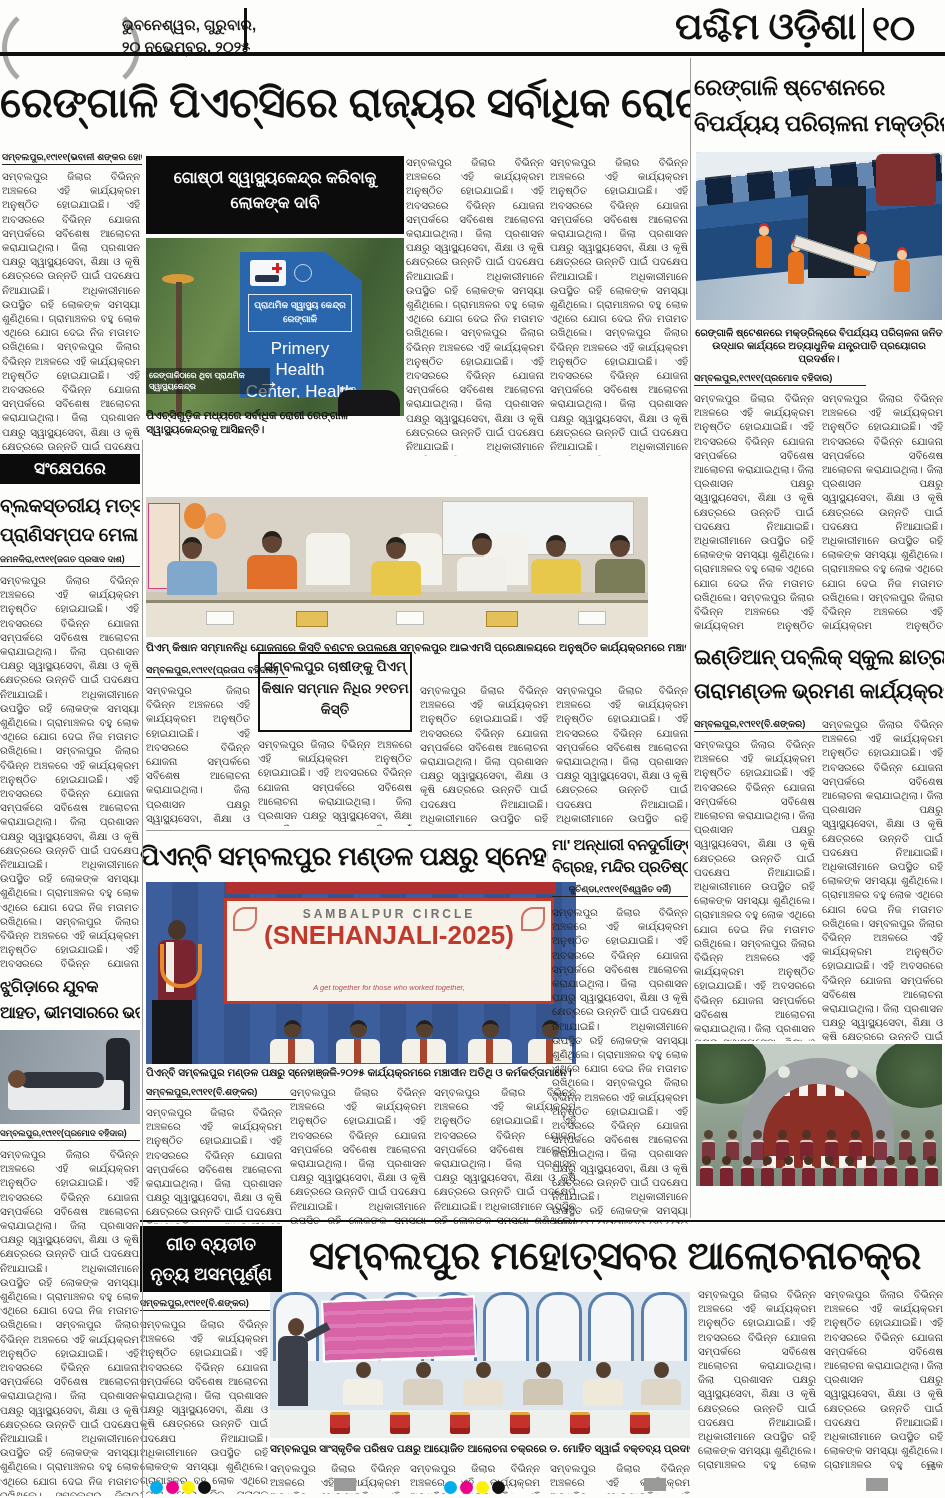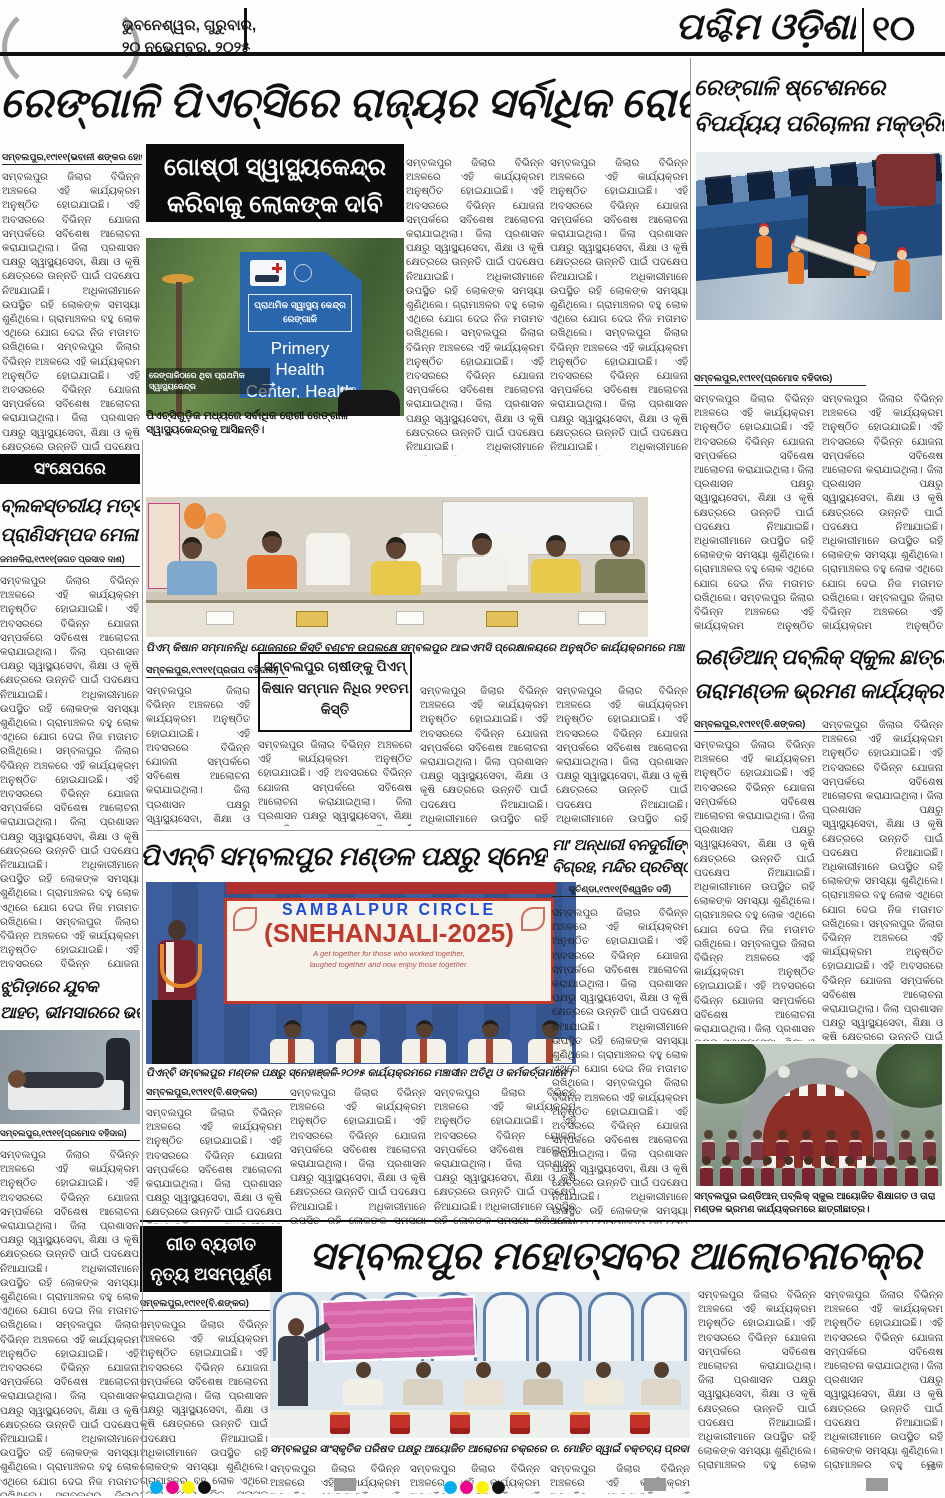--- a/index.html
+++ b/index.html
@@ -1,19 +1,19 @@
 <!DOCTYPE html>
 <html lang="or"><head>
 <meta charset="utf-8">
 <style>
   html,body{margin:0;padding:0;background:#e8e8e4;}
   #page{position:relative;width:945px;height:1498px;background:#fdfdfb;margin:0 auto;
         font-family:"Liberation Sans",sans-serif;color:#1a1a1a;overflow:hidden;}
   .abs{position:absolute;}
-  .nowrap{white-space:nowrap;overflow:hidden;font-style:italic;}
+  .nowrap{white-space:nowrap;overflow:hidden;}
   .rule{background:#111;}
   .grayline{background:#9a9a9a;}
   .headline{font-weight:bold;color:#111;letter-spacing:-.5px;}
   .center{text-align:center;}
   .byline{font-weight:bold;font-size:10.5px;border-bottom:1.5px solid #222;padding-bottom:1px;
           white-space:nowrap;overflow:hidden;}
   .body-col{font-size:10.3px;line-height:1.38;text-align:justify;overflow:hidden;color:#1d1d1d;
             word-break:break-word;}
   .cap{font-weight:bold;font-size:10.8px;line-height:1.32;overflow:hidden;color:#111;}
   .blackbox{background:#0c0c0c;color:#fff;font-weight:bold;text-align:center;overflow:hidden;}
@@ -59,23 +59,23 @@
   .panelist .torso{width:50px;height:34px;border-radius:8px 8px 0 0;margin:2px auto 0;}
   .chair{position:absolute;top:36px;width:44px;height:52px;background:#f4f2ec;border-radius:8px 8px 0 0;}
   .tableline{position:absolute;left:0;bottom:34px;width:100%;height:3px;background:#8d876f;}
   .paper{position:absolute;bottom:12px;width:26px;height:12px;background:#fbfbf7;border:1px solid #bbb;}
   .folder{position:absolute;bottom:10px;width:30px;height:14px;background:#e3c05a;border:1px solid #a8862c;}
   
   .ph-sneh{background:repeating-linear-gradient(90deg,#3d5e9c 0 26px,#35538c 26px 52px);}
   .redstrip{position:absolute;left:80px;top:0;width:330px;height:12px;background:#b03030;}
   .banner{position:absolute;left:78px;top:16px;width:330px;height:106px;background:#f7f3ea;
           border:3px solid #c0392b;box-sizing:border-box;text-align:center;overflow:hidden;}
-  .banner .l1{font-size:16px;font-weight:bold;letter-spacing:3px;color:#1d4ed8;}
+  .banner .l1{font-size:12px;font-weight:bold;letter-spacing:3px;color:#737373;margin-top:6px;}
   .banner .l2{font-size:26px;font-weight:bold;color:#c0392b;line-height:1.1;}
-  .banner .l3{font-size:7.5px;font-style:italic;color:#b05050;line-height:1.5;}
+  .banner .l3{font-size:7.5px;font-style:italic;color:#b05050;line-height:1.5;margin-top:32px;}
   .flour{position:absolute;width:20px;height:20px;border:2px solid #c0392b;border-radius:50% 0 50% 0;opacity:.7;}
   .podium{position:absolute;left:6px;bottom:0;width:40px;height:64px;background:#14161a;}
   .speaker3 .head{position:absolute;left:22px;top:38px;width:18px;height:20px;border-radius:50%;background:#4a352a;}
   .speaker3 .body{position:absolute;left:12px;top:58px;width:38px;height:60px;background:#7a2430;border-radius:8px 8px 0 0;}
   .speaker3 .scarf{position:absolute;left:20px;top:60px;width:8px;height:50px;background:#f2ede2;}
   .garland{position:absolute;left:14px;top:62px;width:34px;height:40px;border:4px solid #e8892a;border-top:none;border-radius:0 0 20px 20px;}
   .seated{position:absolute;bottom:0;width:52px;height:44px;}
   .seated .head{width:17px;height:18px;border-radius:50%;background:#55402f;margin:0 auto;border-top:4px solid #23201c;box-sizing:border-box;}
   .seated .torso{width:44px;height:24px;background:#f4f1e8;border-radius:6px 6px 0 0;margin:1px auto 0;position:relative;}
   .seated .torso::after{content:"";position:absolute;left:18px;top:0;width:7px;height:24px;background:#a8452f;}
@@ -143,21 +143,21 @@
   <div class="abs rule" style="left:244px;top:8px;width:3px;height:42px;"></div>
   <div class="abs headline nowrap" style="left:618px;top:6px;width:238px;font-size:37px;text-align:right;">ପଶ୍ଚିମ ଓଡ଼ିଶା</div>
   <div class="abs rule" style="left:862px;top:8px;width:2px;height:44px;"></div>
   <div class="abs headline" style="left:872px;top:8px;font-size:35px;">୧୦</div>
   <div class="abs rule" style="left:0;top:52px;width:945px;height:4px;"></div>
 
   <div class="abs headline nowrap center" style="left:0;top:60px;width:690px;height:86px;font-size:42px;line-height:86px;">ରେଙ୍ଗାଳି ପିଏଚ୍‌ସିରେ ରାଜ୍ୟର ସର୍ବାଧିକ ରୋଗୀ</div>
   <div class="abs byline" style="left:2px;top:152px;width:140px;font-size:9.3px;">ସମ୍ବଲପୁର,୧୯ା୧୧(ଭବାନୀ ଶଙ୍କର ହୋତା)</div>
   <div class="abs body-col" style="left:2px;top:170px;width:138px;height:282px;">ସମ୍ବଲପୁର ଜିଲାର ବିଭିନ୍ନ ଅଞ୍ଚଳରେ ଏହି କାର୍ଯ୍ୟକ୍ରମ ଅନୁଷ୍ଠିତ ହୋଇଯାଇଛି। ଏହି ଅବସରରେ ବିଭିନ୍ନ ଯୋଜନା ସମ୍ପର୍କରେ ସବିଶେଷ ଆଲୋଚନା କରାଯାଇଥିଲା। ଜିଲା ପ୍ରଶାସନ ପକ୍ଷରୁ ସ୍ୱାସ୍ଥ୍ୟସେବା, ଶିକ୍ଷା ଓ କୃଷି କ୍ଷେତ୍ରରେ ଉନ୍ନତି ପାଇଁ ପଦକ୍ଷେପ ନିଆଯାଇଛି। ଅଧିକାରୀମାନେ ଉପସ୍ଥିତ ରହି ଲୋକଙ୍କ ସମସ୍ୟା ଶୁଣିଥିଲେ। ଗ୍ରାମାଞ୍ଚଳର ବହୁ ଲୋକ ଏଥିରେ ଯୋଗ ଦେଇ ନିଜ ମତାମତ ରଖିଥିଲେ। ସମ୍ବଲପୁର ଜିଲାର ବିଭିନ୍ନ ଅଞ୍ଚଳରେ ଏହି କାର୍ଯ୍ୟକ୍ରମ ଅନୁଷ୍ଠିତ ହୋଇଯାଇଛି। ଏହି ଅବସରରେ ବିଭିନ୍ନ ଯୋଜନା ସମ୍ପର୍କରେ ସବିଶେଷ ଆଲୋଚନା କରାଯାଇଥିଲା। ଜିଲା ପ୍ରଶାସନ ପକ୍ଷରୁ ସ୍ୱାସ୍ଥ୍ୟସେବା, ଶିକ୍ଷା ଓ କୃଷି କ୍ଷେତ୍ରରେ ଉନ୍ନତି ପାଇଁ ପଦକ୍ଷେପ ନିଆଯାଇଛି। ଅଧିକାରୀମାନେ ଉପସ୍ଥିତ ରହି ଲୋକଙ୍କ ସମସ୍ୟା ଶୁଣିଥିଲେ। ଗ୍ରାମାଞ୍ଚଳର ବହୁ ଲୋକ ଏଥିରେ ଯୋଗ ଦେଇ ନିଜ ମତାମତ ରଖିଥିଲେ। ସମ୍ବଲପୁର ଜିଲାର ବିଭିନ୍ନ ଅଞ୍ଚଳରେ ଏହି କାର୍ଯ୍ୟକ୍ରମ ଅନୁଷ୍ଠିତ ହୋଇଯାଇଛି। ଏହି ଅବସରରେ ବିଭିନ୍ନ ଯୋଜନା ସମ୍ପର୍କରେ ସବିଶେଷ ଆଲୋଚନା କରାଯାଇଥିଲା। ଜିଲା ପ୍ରଶାସନ ପକ୍ଷରୁ ସ୍ୱାସ୍ଥ୍ୟସେବା, ଶିକ୍ଷା ଓ କୃଷି କ୍ଷେତ୍ରରେ ଉନ୍ନତି ପାଇଁ ପଦକ୍ଷେପ ନିଆଯାଇଛି। ଅଧିକାରୀମାନେ ଉପସ୍ଥିତ ରହି ଲୋକଙ୍କ ସମସ୍ୟା ଶୁଣିଥିଲେ। ଗ୍ରାମାଞ୍ଚଳର ବହୁ ଲୋକ ଏଥିରେ ଯୋଗ ଦେଇ ନିଜ ମତାମତ ରଖିଥିଲେ। ସମ୍ବଲପୁର ଜିଲାର ବିଭିନ୍ନ ଅଞ୍ଚଳରେ ଏହି କାର୍ଯ୍ୟକ୍ରମ ଅନୁଷ୍ଠିତ ହୋଇଯାଇଛି। ଏହି ଅବସରରେ ବିଭିନ୍ନ ଯୋଜନା ସମ୍ପର୍କରେ ସବିଶେଷ ଆଲୋଚନା କରାଯାଇଥିଲା। ଜିଲା ପ୍ରଶାସନ ପକ୍ଷରୁ ସ୍ୱାସ୍ଥ୍ୟସେବା, ଶିକ୍ଷା ଓ କୃଷି କ୍ଷେତ୍ରରେ ଉନ୍ନତି ପାଇଁ ପଦକ୍ଷେପ ନିଆଯାଇଛି। ଅଧିକାରୀମାନେ ଉପସ୍ଥିତ ରହି ଲୋକଙ୍କ ସମସ୍ୟା ଶୁଣିଥିଲେ। ଗ୍ରାମାଞ୍ଚଳର ବହୁ ଲୋକ ଏଥିରେ ଯୋଗ ଦେଇ ନିଜ ମତାମତ ରଖିଥିଲେ। ସମ୍ବଲପୁର ଜିଲାର ବିଭିନ୍ନ ଅଞ୍ଚଳରେ ଏହି କାର୍ଯ୍ୟକ୍ରମ ଅନୁଷ୍ଠିତ ହୋଇଯାଇଛି। ଏହି ଅବସରରେ ବିଭିନ୍ନ ଯୋଜନା ସମ୍ପର୍କରେ ସବିଶେଷ ଆଲୋଚନା କରାଯାଇଥିଲା। ଜିଲା ପ୍ରଶାସନ ପକ୍ଷରୁ ସ୍ୱାସ୍ଥ୍ୟସେବା, ଶିକ୍ଷା ଓ କୃଷି କ୍ଷେତ୍ରରେ ଉନ୍ନତି ପାଇଁ ପଦକ୍ଷେପ ନିଆଯାଇଛି। ଅଧିକାରୀମାନେ ଉପସ୍ଥିତ ରହି ଲୋକଙ୍କ ସମସ୍ୟା ଶୁଣିଥିଲେ। ଗ୍ରାମାଞ୍ଚଳର ବହୁ ଲୋକ ଏଥିରେ ଯୋଗ ଦେଇ ନିଜ ମତାମତ ରଖିଥିଲେ।</div>
 
-  <div class="abs blackbox" style="left:146px;top:144px;width:258px;height:78px;font-size:24px;line-height:1.55;padding-top:4px;box-sizing:border-box;">ଗୋଷ୍ଠୀ ସ୍ୱାସ୍ଥ୍ୟକେନ୍ଦ୍ର କରିବାକୁ ଲୋକଙ୍କ ଦାବି</div>
+  <div class="abs blackbox" style="left:146px;top:156px;width:258px;height:78px;font-size:16px;line-height:1.55;padding-top:10px;box-sizing:border-box;">ଗୋଷ୍ଠୀ ସ୍ୱାସ୍ଥ୍ୟକେନ୍ଦ୍ର କରିବାକୁ ଲୋକଙ୍କ ଦାବି</div>
 
   <div class="abs photo ph-sign" style="left:146px;top:238px;width:258px;height:178px;">
     <div class="lamp-head"></div>
     <div class="lamp-pole"></div>
     <div class="sign">
       <div class="icon">
         <div class="bed"></div>
         <div class="redcross"></div>
       </div>
       <div class="emblem"></div>
@@ -186,20 +186,21 @@
       <div class="winstrip"></div>
     </div>
     <div class="dooropen"></div>
     <div class="redroom"></div>
     <div class="rescuer" style="left:60px;top:84px;"></div>
     <div class="rescuer" style="left:92px;top:100px;"></div>
     <div class="rescuer" style="left:158px;top:92px;"></div>
     <div class="rescuer" style="left:198px;top:108px;"></div>
     <div class="stretcher"></div>
   </div>
+  <div class="abs cap center" style="left:694px;top:326px;width:250px;height:42px;font-size:10px;">ରେଙ୍ଗାଳି ଷ୍ଟେଶନରେ ମକ୍‌ଡ୍ରିଲ୍‌ରେ ବିପର୍ଯ୍ୟୟ ପରିଚାଳନା ଜନିତ ଉଦ୍ଧାର କାର୍ଯ୍ୟରେ ଅତ୍ୟାଧୁନିକ ଯନ୍ତ୍ରପାତି ପ୍ରୟୋଗର ପ୍ରଦର୍ଶନ।</div>
   <div class="abs byline" style="left:694px;top:372px;width:172px;font-size:9.5px;">ସମ୍ବଲପୁର,୧୯ା୧୧(ପ୍ରମୋଦ ବହିଦାର)</div>
   <div class="abs body-col" style="left:694px;top:392px;width:120px;height:242px;">ସମ୍ବଲପୁର ଜିଲାର ବିଭିନ୍ନ ଅଞ୍ଚଳରେ ଏହି କାର୍ଯ୍ୟକ୍ରମ ଅନୁଷ୍ଠିତ ହୋଇଯାଇଛି। ଏହି ଅବସରରେ ବିଭିନ୍ନ ଯୋଜନା ସମ୍ପର୍କରେ ସବିଶେଷ ଆଲୋଚନା କରାଯାଇଥିଲା। ଜିଲା ପ୍ରଶାସନ ପକ୍ଷରୁ ସ୍ୱାସ୍ଥ୍ୟସେବା, ଶିକ୍ଷା ଓ କୃଷି କ୍ଷେତ୍ରରେ ଉନ୍ନତି ପାଇଁ ପଦକ୍ଷେପ ନିଆଯାଇଛି। ଅଧିକାରୀମାନେ ଉପସ୍ଥିତ ରହି ଲୋକଙ୍କ ସମସ୍ୟା ଶୁଣିଥିଲେ। ଗ୍ରାମାଞ୍ଚଳର ବହୁ ଲୋକ ଏଥିରେ ଯୋଗ ଦେଇ ନିଜ ମତାମତ ରଖିଥିଲେ। ସମ୍ବଲପୁର ଜିଲାର ବିଭିନ୍ନ ଅଞ୍ଚଳରେ ଏହି କାର୍ଯ୍ୟକ୍ରମ ଅନୁଷ୍ଠିତ ହୋଇଯାଇଛି। ଏହି ଅବସରରେ ବିଭିନ୍ନ ଯୋଜନା ସମ୍ପର୍କରେ ସବିଶେଷ ଆଲୋଚନା କରାଯାଇଥିଲା। ଜିଲା ପ୍ରଶାସନ ପକ୍ଷରୁ ସ୍ୱାସ୍ଥ୍ୟସେବା, ଶିକ୍ଷା ଓ କୃଷି କ୍ଷେତ୍ରରେ ଉନ୍ନତି ପାଇଁ ପଦକ୍ଷେପ ନିଆଯାଇଛି। ଅଧିକାରୀମାନେ ଉପସ୍ଥିତ ରହି ଲୋକଙ୍କ ସମସ୍ୟା ଶୁଣିଥିଲେ। ଗ୍ରାମାଞ୍ଚଳର ବହୁ ଲୋକ ଏଥିରେ ଯୋଗ ଦେଇ ନିଜ ମତାମତ ରଖିଥିଲେ। ସମ୍ବଲପୁର ଜିଲାର ବିଭିନ୍ନ ଅଞ୍ଚଳରେ ଏହି କାର୍ଯ୍ୟକ୍ରମ ଅନୁଷ୍ଠିତ ହୋଇଯାଇଛି। ଏହି ଅବସରରେ ବିଭିନ୍ନ ଯୋଜନା ସମ୍ପର୍କରେ ସବିଶେଷ ଆଲୋଚନା କରାଯାଇଥିଲା। ଜିଲା ପ୍ରଶାସନ ପକ୍ଷରୁ ସ୍ୱାସ୍ଥ୍ୟସେବା, ଶିକ୍ଷା ଓ କୃଷି କ୍ଷେତ୍ରରେ ଉନ୍ନତି ପାଇଁ ପଦକ୍ଷେପ ନିଆଯାଇଛି। ଅଧିକାରୀମାନେ ଉପସ୍ଥିତ ରହି ଲୋକଙ୍କ ସମସ୍ୟା ଶୁଣିଥିଲେ। ଗ୍ରାମାଞ୍ଚଳର ବହୁ ଲୋକ ଏଥିରେ ଯୋଗ ଦେଇ ନିଜ ମତାମତ ରଖିଥିଲେ। ସମ୍ବଲପୁର ଜିଲାର ବିଭିନ୍ନ ଅଞ୍ଚଳରେ ଏହି କାର୍ଯ୍ୟକ୍ରମ ଅନୁଷ୍ଠିତ ହୋଇଯାଇଛି। ଏହି ଅବସରରେ ବିଭିନ୍ନ ଯୋଜନା ସମ୍ପର୍କରେ ସବିଶେଷ ଆଲୋଚନା କରାଯାଇଥିଲା। ଜିଲା ପ୍ରଶାସନ ପକ୍ଷରୁ ସ୍ୱାସ୍ଥ୍ୟସେବା, ଶିକ୍ଷା ଓ କୃଷି କ୍ଷେତ୍ରରେ ଉନ୍ନତି ପାଇଁ ପଦକ୍ଷେପ ନିଆଯାଇଛି। ଅଧିକାରୀମାନେ ଉପସ୍ଥିତ ରହି ଲୋକଙ୍କ ସମସ୍ୟା ଶୁଣିଥିଲେ। ଗ୍ରାମାଞ୍ଚଳର ବହୁ ଲୋକ ଏଥିରେ ଯୋଗ ଦେଇ ନିଜ ମତାମତ ରଖିଥିଲେ।</div>
   <div class="abs body-col" style="left:822px;top:392px;width:121px;height:242px;">ସମ୍ବଲପୁର ଜିଲାର ବିଭିନ୍ନ ଅଞ୍ଚଳରେ ଏହି କାର୍ଯ୍ୟକ୍ରମ ଅନୁଷ୍ଠିତ ହୋଇଯାଇଛି। ଏହି ଅବସରରେ ବିଭିନ୍ନ ଯୋଜନା ସମ୍ପର୍କରେ ସବିଶେଷ ଆଲୋଚନା କରାଯାଇଥିଲା। ଜିଲା ପ୍ରଶାସନ ପକ୍ଷରୁ ସ୍ୱାସ୍ଥ୍ୟସେବା, ଶିକ୍ଷା ଓ କୃଷି କ୍ଷେତ୍ରରେ ଉନ୍ନତି ପାଇଁ ପଦକ୍ଷେପ ନିଆଯାଇଛି। ଅଧିକାରୀମାନେ ଉପସ୍ଥିତ ରହି ଲୋକଙ୍କ ସମସ୍ୟା ଶୁଣିଥିଲେ। ଗ୍ରାମାଞ୍ଚଳର ବହୁ ଲୋକ ଏଥିରେ ଯୋଗ ଦେଇ ନିଜ ମତାମତ ରଖିଥିଲେ। ସମ୍ବଲପୁର ଜିଲାର ବିଭିନ୍ନ ଅଞ୍ଚଳରେ ଏହି କାର୍ଯ୍ୟକ୍ରମ ଅନୁଷ୍ଠିତ ହୋଇଯାଇଛି। ଏହି ଅବସରରେ ବିଭିନ୍ନ ଯୋଜନା ସମ୍ପର୍କରେ ସବିଶେଷ ଆଲୋଚନା କରାଯାଇଥିଲା। ଜିଲା ପ୍ରଶାସନ ପକ୍ଷରୁ ସ୍ୱାସ୍ଥ୍ୟସେବା, ଶିକ୍ଷା ଓ କୃଷି କ୍ଷେତ୍ରରେ ଉନ୍ନତି ପାଇଁ ପଦକ୍ଷେପ ନିଆଯାଇଛି। ଅଧିକାରୀମାନେ ଉପସ୍ଥିତ ରହି ଲୋକଙ୍କ ସମସ୍ୟା ଶୁଣିଥିଲେ। ଗ୍ରାମାଞ୍ଚଳର ବହୁ ଲୋକ ଏଥିରେ ଯୋଗ ଦେଇ ନିଜ ମତାମତ ରଖିଥିଲେ। ସମ୍ବଲପୁର ଜିଲାର ବିଭିନ୍ନ ଅଞ୍ଚଳରେ ଏହି କାର୍ଯ୍ୟକ୍ରମ ଅନୁଷ୍ଠିତ ହୋଇଯାଇଛି। ଏହି ଅବସରରେ ବିଭିନ୍ନ ଯୋଜନା ସମ୍ପର୍କରେ ସବିଶେଷ ଆଲୋଚନା କରାଯାଇଥିଲା। ଜିଲା ପ୍ରଶାସନ ପକ୍ଷରୁ ସ୍ୱାସ୍ଥ୍ୟସେବା, ଶିକ୍ଷା ଓ କୃଷି କ୍ଷେତ୍ରରେ ଉନ୍ନତି ପାଇଁ ପଦକ୍ଷେପ ନିଆଯାଇଛି। ଅଧିକାରୀମାନେ ଉପସ୍ଥିତ ରହି ଲୋକଙ୍କ ସମସ୍ୟା ଶୁଣିଥିଲେ। ଗ୍ରାମାଞ୍ଚଳର ବହୁ ଲୋକ ଏଥିରେ ଯୋଗ ଦେଇ ନିଜ ମତାମତ ରଖିଥିଲେ। ସମ୍ବଲପୁର ଜିଲାର ବିଭିନ୍ନ ଅଞ୍ଚଳରେ ଏହି କାର୍ଯ୍ୟକ୍ରମ ଅନୁଷ୍ଠିତ ହୋଇଯାଇଛି। ଏହି ଅବସରରେ ବିଭିନ୍ନ ଯୋଜନା ସମ୍ପର୍କରେ ସବିଶେଷ ଆଲୋଚନା କରାଯାଇଥିଲା। ଜିଲା ପ୍ରଶାସନ ପକ୍ଷରୁ ସ୍ୱାସ୍ଥ୍ୟସେବା, ଶିକ୍ଷା ଓ କୃଷି କ୍ଷେତ୍ରରେ ଉନ୍ନତି ପାଇଁ ପଦକ୍ଷେପ ନିଆଯାଇଛି। ଅଧିକାରୀମାନେ ଉପସ୍ଥିତ ରହି ଲୋକଙ୍କ ସମସ୍ୟା ଶୁଣିଥିଲେ। ଗ୍ରାମାଞ୍ଚଳର ବହୁ ଲୋକ ଏଥିରେ ଯୋଗ ଦେଇ ନିଜ ମତାମତ ରଖିଥିଲେ।</div>
 
   <div class="abs photo ph-dais" style="left:146px;top:497px;width:502px;height:140px;">
     <div class="screen"></div>
     <div class="poster"></div>
     <div class="balloon" style="left:38px;top:6px;"></div>
     <div class="balloon" style="left:58px;top:16px;background:#f0a45c;"></div>
     <div class="chair" style="left:160px;"></div>
@@ -402,21 +403,20 @@
       <div class="student">
           <div class="head"></div>
           <div class="body"></div>
         </div>
       <div class="student">
           <div class="head"></div>
           <div class="body"></div>
         </div>
     </div>
   </div>
-  <div class="abs cap" style="left:694px;top:1190px;width:250px;height:30px;font-size:9.6px;">ସମ୍ବଲପୁର ଇଣ୍ଡିଆନ୍ ପବ୍ଲିକ୍ ସ୍କୁଲ ଆୟୋଜିତ ଶିକ୍ଷାଗତ ଓ ତାରା ମଣ୍ଡଳ ଭ୍ରମଣ କାର୍ଯ୍ୟକ୍ରମରେ ଛାତ୍ରୀଛାତ୍ର।</div>
 
   <div class="abs rule" style="left:140px;top:1220px;width:805px;height:2px;"></div>
   <div class="abs blackbox" style="left:140px;top:1226px;width:142px;height:66px;font-size:17.5px;line-height:1.7;padding-top:4px;box-sizing:border-box;">
     <div>ଗୀତ ବ୍ୟତୀତ</div>
     <div>ନୃତ୍ୟ ଅସମ୍ପୂର୍ଣ୍ଣ</div>
   </div>
   <div class="abs headline nowrap center" style="left:290px;top:1224px;width:650px;height:64px;font-size:39px;line-height:64px;">ସମ୍ବଲପୁର ମହୋତ୍ସବର ଆଲୋଚନାଚକ୍ର</div>
   <div class="abs byline" style="left:140px;top:1298px;width:132px;font-size:9.3px;">ସମ୍ବଲପୁର,୧୯ା୧୧(ବି.ଶଙ୍କର)</div>
   <div class="abs body-col" style="left:140px;top:1318px;width:128px;height:176px;">ସମ୍ବଲପୁର ଜିଲାର ବିଭିନ୍ନ ଅଞ୍ଚଳରେ ଏହି କାର୍ଯ୍ୟକ୍ରମ ଅନୁଷ୍ଠିତ ହୋଇଯାଇଛି। ଏହି ଅବସରରେ ବିଭିନ୍ନ ଯୋଜନା ସମ୍ପର୍କରେ ସବିଶେଷ ଆଲୋଚନା କରାଯାଇଥିଲା। ଜିଲା ପ୍ରଶାସନ ପକ୍ଷରୁ ସ୍ୱାସ୍ଥ୍ୟସେବା, ଶିକ୍ଷା ଓ କୃଷି କ୍ଷେତ୍ରରେ ଉନ୍ନତି ପାଇଁ ପଦକ୍ଷେପ ନିଆଯାଇଛି। ଅଧିକାରୀମାନେ ଉପସ୍ଥିତ ରହି ଲୋକଙ୍କ ସମସ୍ୟା ଶୁଣିଥିଲେ। ଗ୍ରାମାଞ୍ଚଳର ବହୁ ଲୋକ ଏଥିରେ ଯୋଗ ଦେଇ ନିଜ ମତାମତ ରଖିଥିଲେ। ସମ୍ବଲପୁର ଜିଲାର ବିଭିନ୍ନ ଅଞ୍ଚଳରେ ଏହି କାର୍ଯ୍ୟକ୍ରମ ଅନୁଷ୍ଠିତ ହୋଇଯାଇଛି। ଏହି ଅବସରରେ ବିଭିନ୍ନ ଯୋଜନା ସମ୍ପର୍କରେ ସବିଶେଷ ଆଲୋଚନା କରାଯାଇଥିଲା। ଜିଲା ପ୍ରଶାସନ ପକ୍ଷରୁ ସ୍ୱାସ୍ଥ୍ୟସେବା, ଶିକ୍ଷା ଓ କୃଷି କ୍ଷେତ୍ରରେ ଉନ୍ନତି ପାଇଁ ପଦକ୍ଷେପ ନିଆଯାଇଛି। ଅଧିକାରୀମାନେ ଉପସ୍ଥିତ ରହି ଲୋକଙ୍କ ସମସ୍ୟା ଶୁଣିଥିଲେ। ଗ୍ରାମାଞ୍ଚଳର ବହୁ ଲୋକ ଏଥିରେ ଯୋଗ ଦେଇ ନିଜ ମତାମତ ରଖିଥିଲେ। ସମ୍ବଲପୁର ଜିଲାର ବିଭିନ୍ନ ଅଞ୍ଚଳରେ ଏହି କାର୍ଯ୍ୟକ୍ରମ ଅନୁଷ୍ଠିତ ହୋଇଯାଇଛି। ଏହି ଅବସରରେ ବିଭିନ୍ନ ଯୋଜନା ସମ୍ପର୍କରେ ସବିଶେଷ ଆଲୋଚନା କରାଯାଇଥିଲା। ଜିଲା ପ୍ରଶାସନ ପକ୍ଷରୁ ସ୍ୱାସ୍ଥ୍ୟସେବା, ଶିକ୍ଷା ଓ କୃଷି କ୍ଷେତ୍ରରେ ଉନ୍ନତି ପାଇଁ ପଦକ୍ଷେପ ନିଆଯାଇଛି। ଅଧିକାରୀମାନେ ଉପସ୍ଥିତ ରହି ଲୋକଙ୍କ ସମସ୍ୟା ଶୁଣିଥିଲେ। ଗ୍ରାମାଞ୍ଚଳର ବହୁ ଲୋକ ଏଥିରେ ଯୋଗ ଦେଇ ନିଜ ମତାମତ ରଖିଥିଲେ।</div>
 

